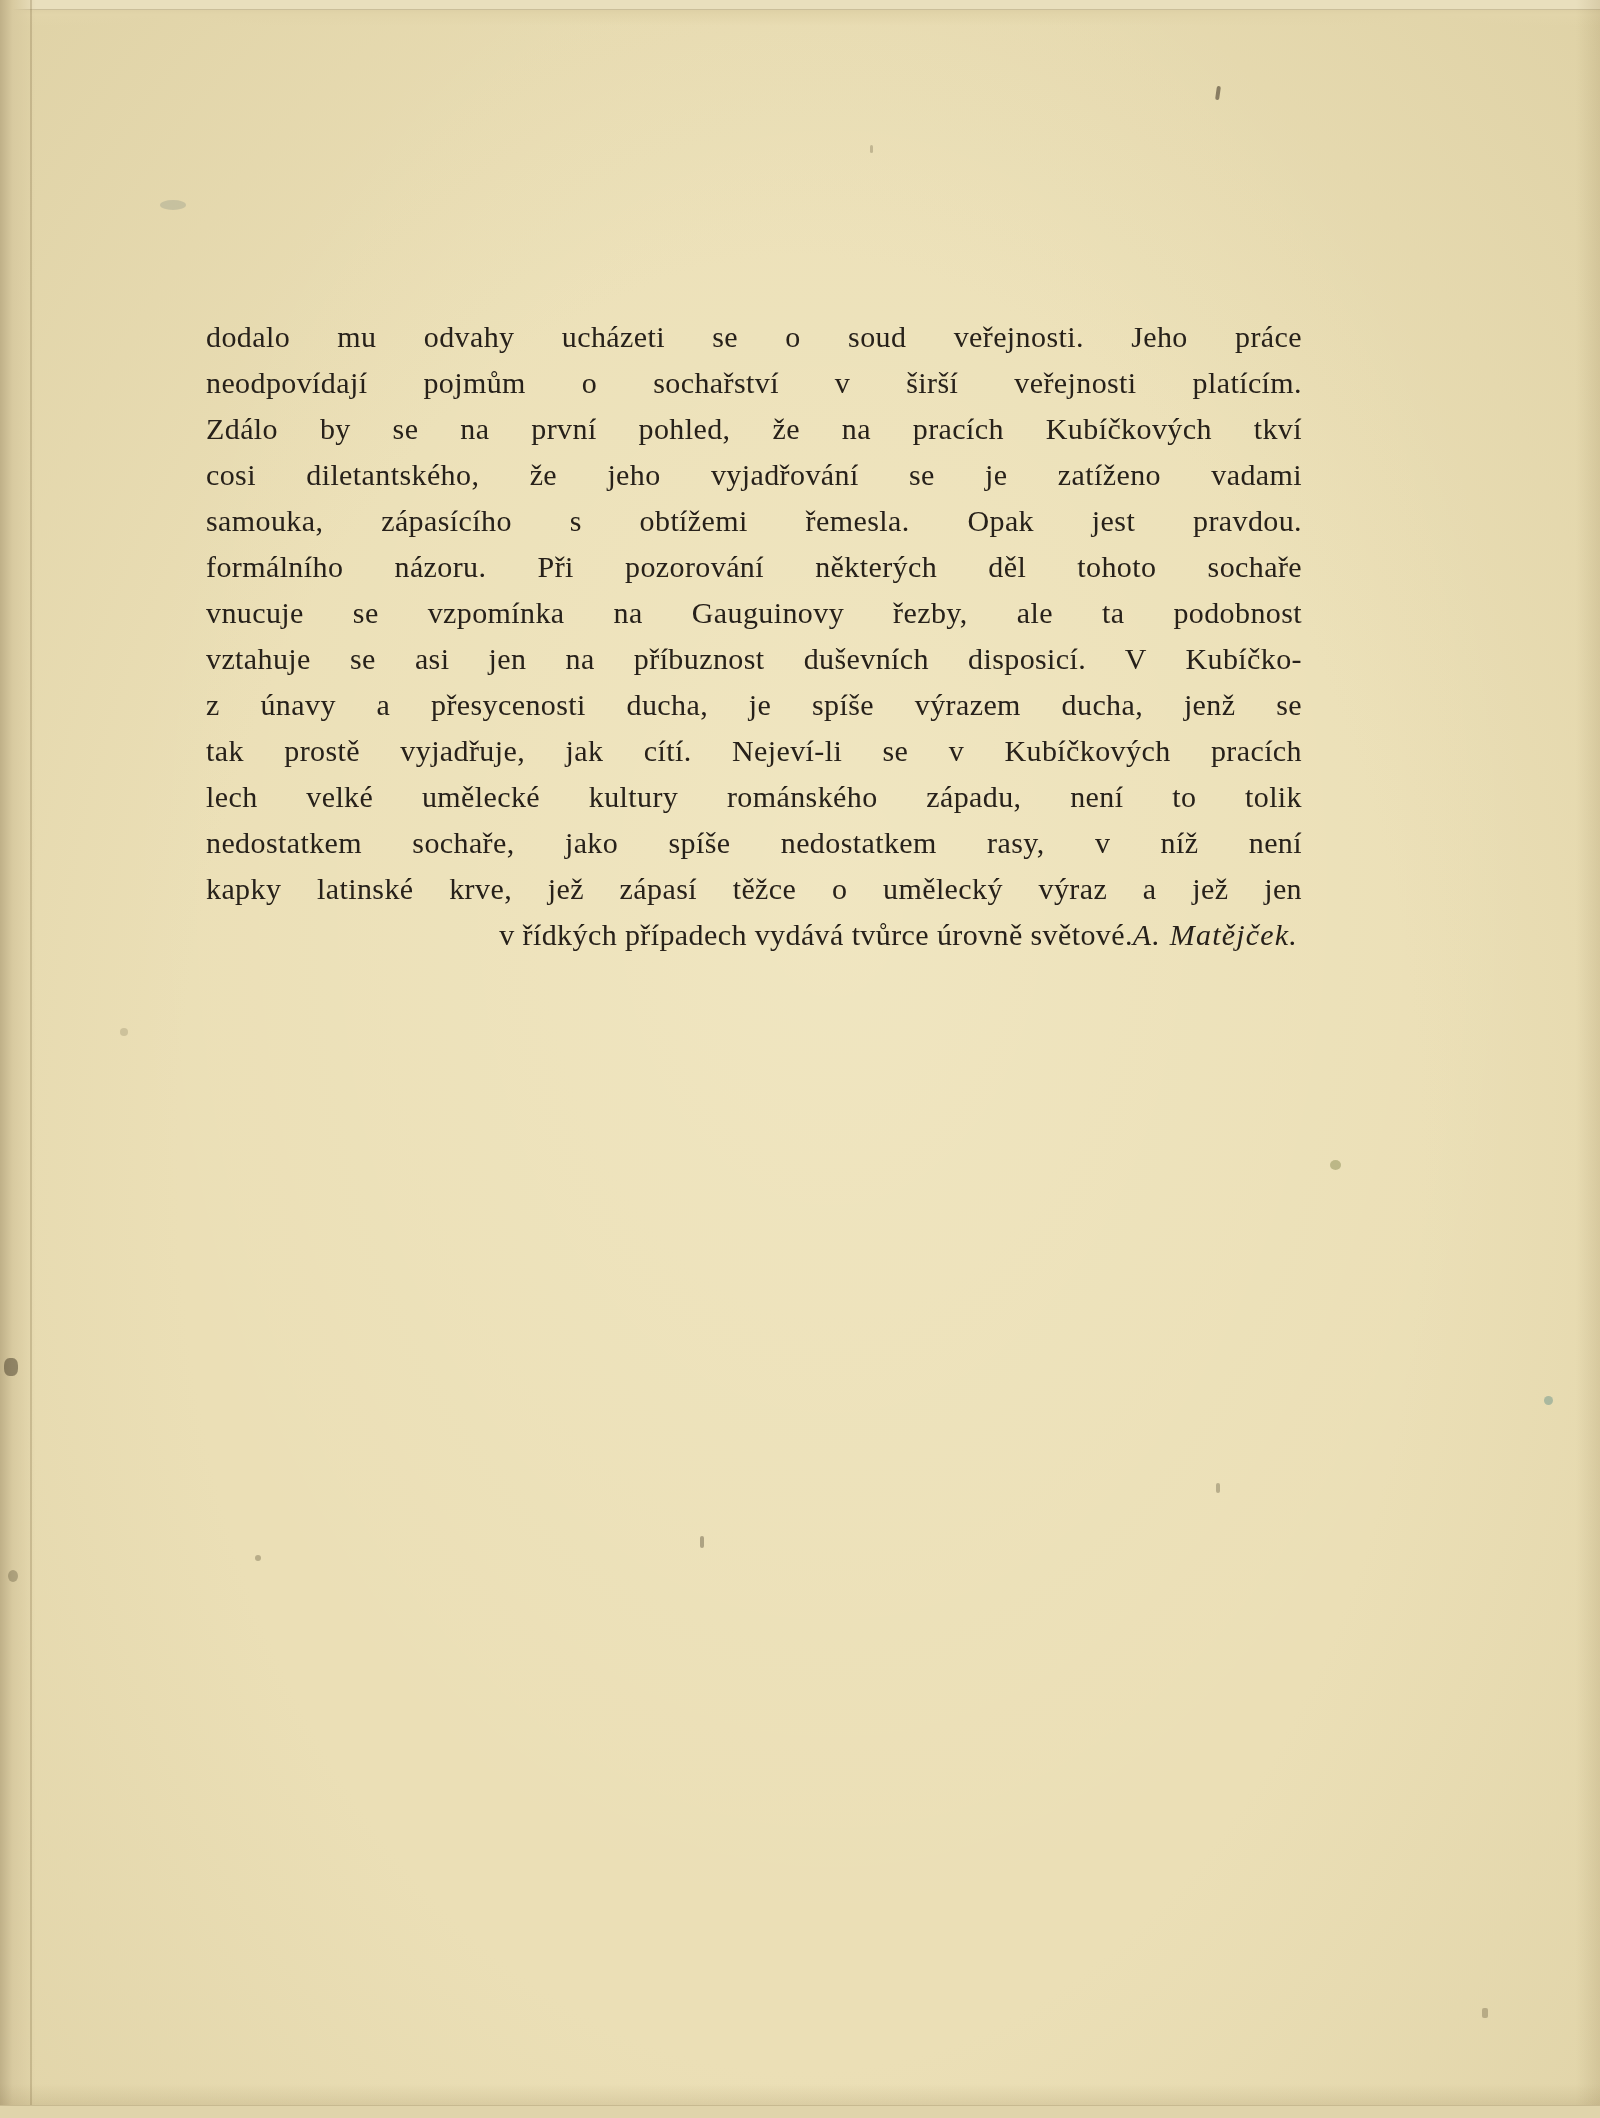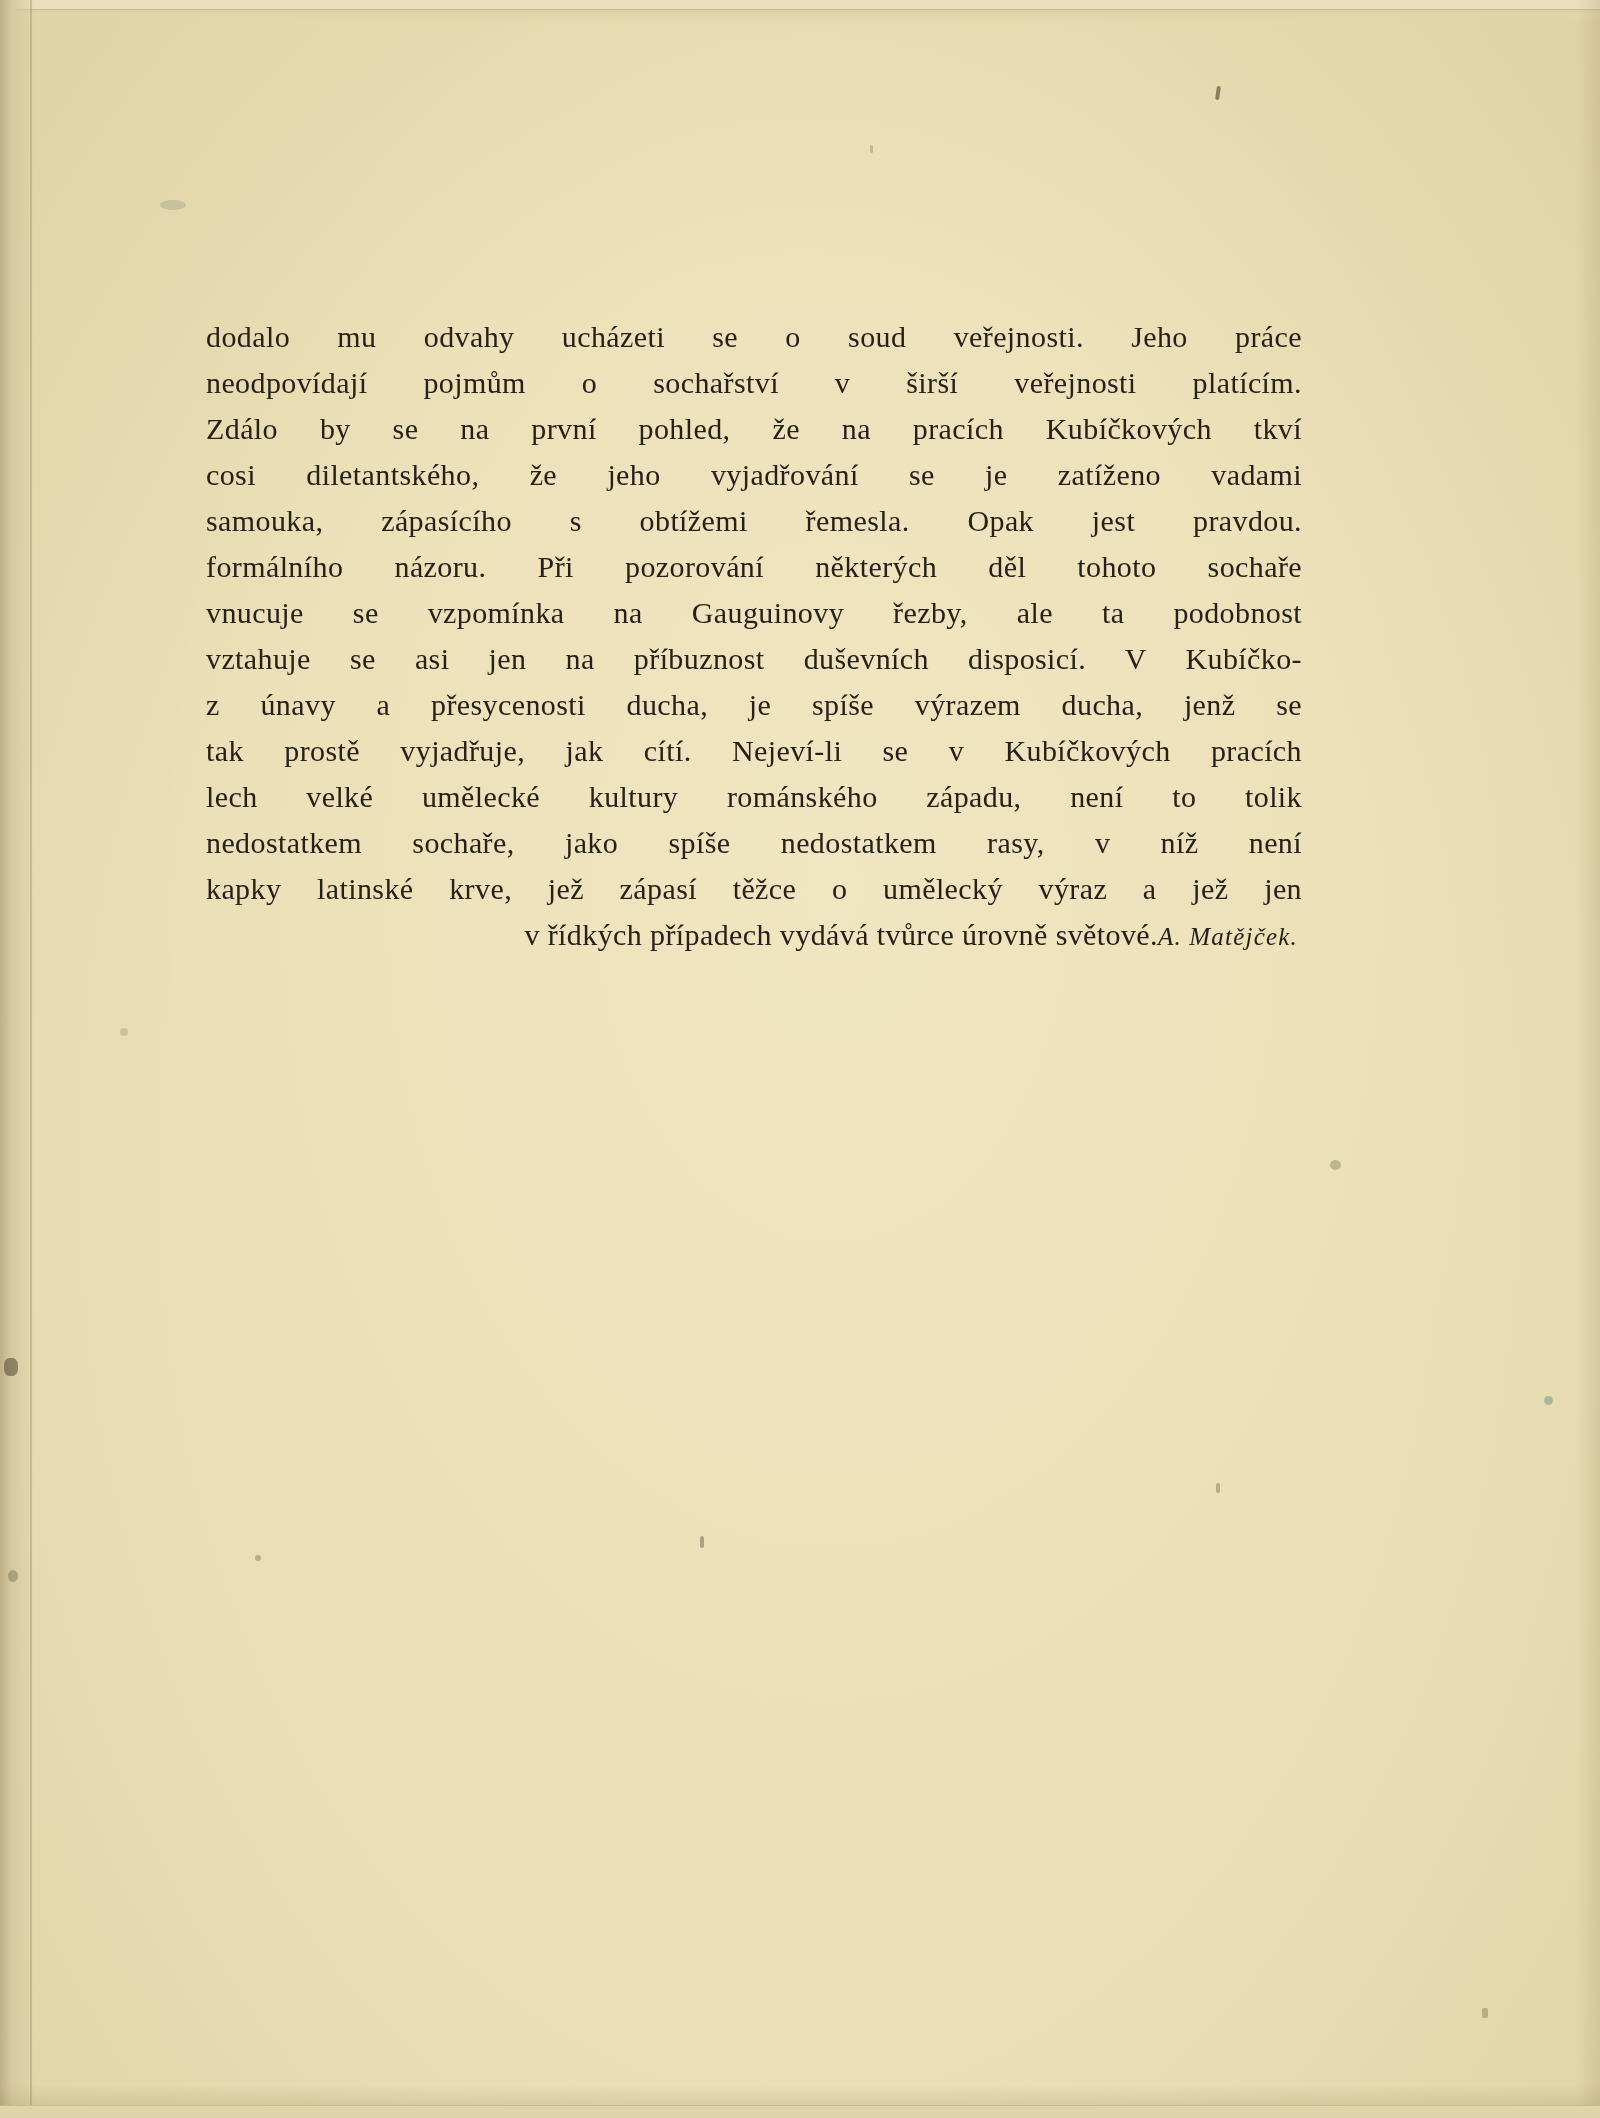--- a/index.html
+++ b/index.html
@@ -69,21 +69,21 @@
   }
   .line.last {
     display: flex;
     justify-content: flex-end;
     align-items: baseline;
     text-align: left;
     text-align-last: auto;
   }
   .attribution {
     font-style: italic;
-    font-size: 25px;
+    font-size: 30px;
     letter-spacing: 1.2px;
     padding-right: 4px;
   }
   
   .speck {
     position: absolute;
     border-radius: 50%;
     pointer-events: none;
   }
   .sp1 { left: 1216px; top: 86px;  width: 4px;  height: 14px; border-radius: 3px; background: rgba(60,50,35,0.55); transform: rotate(8deg); }

